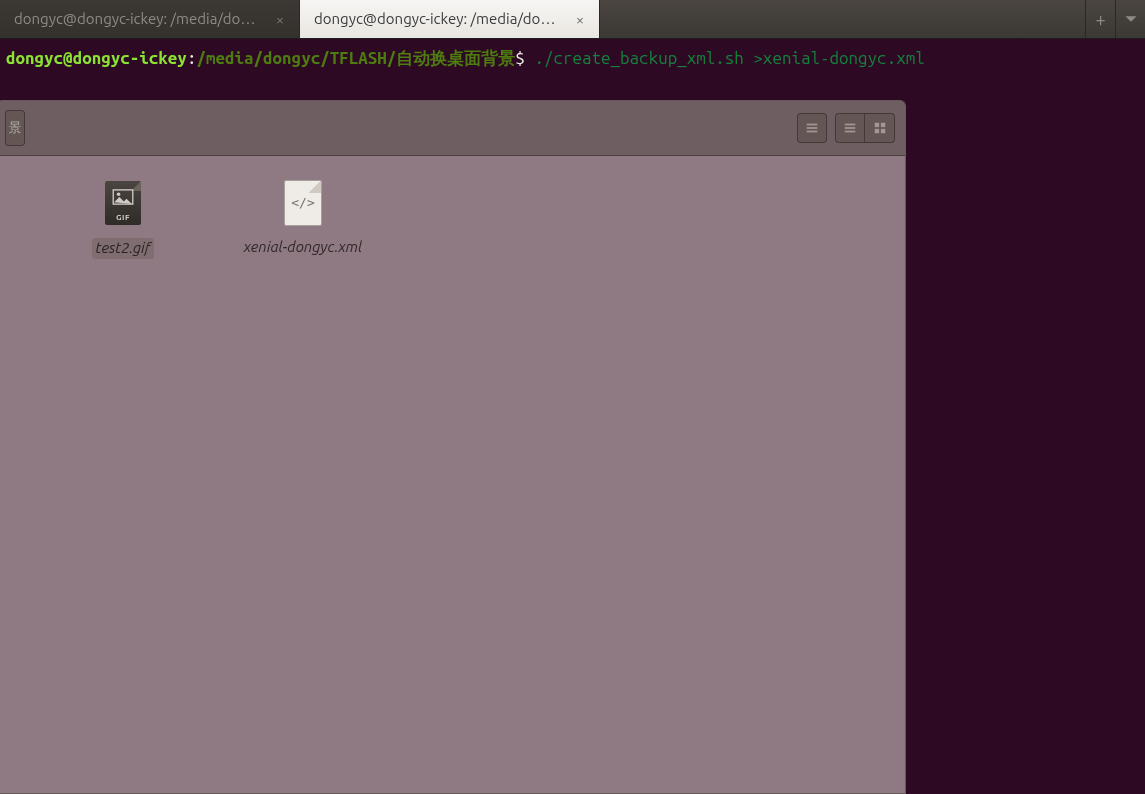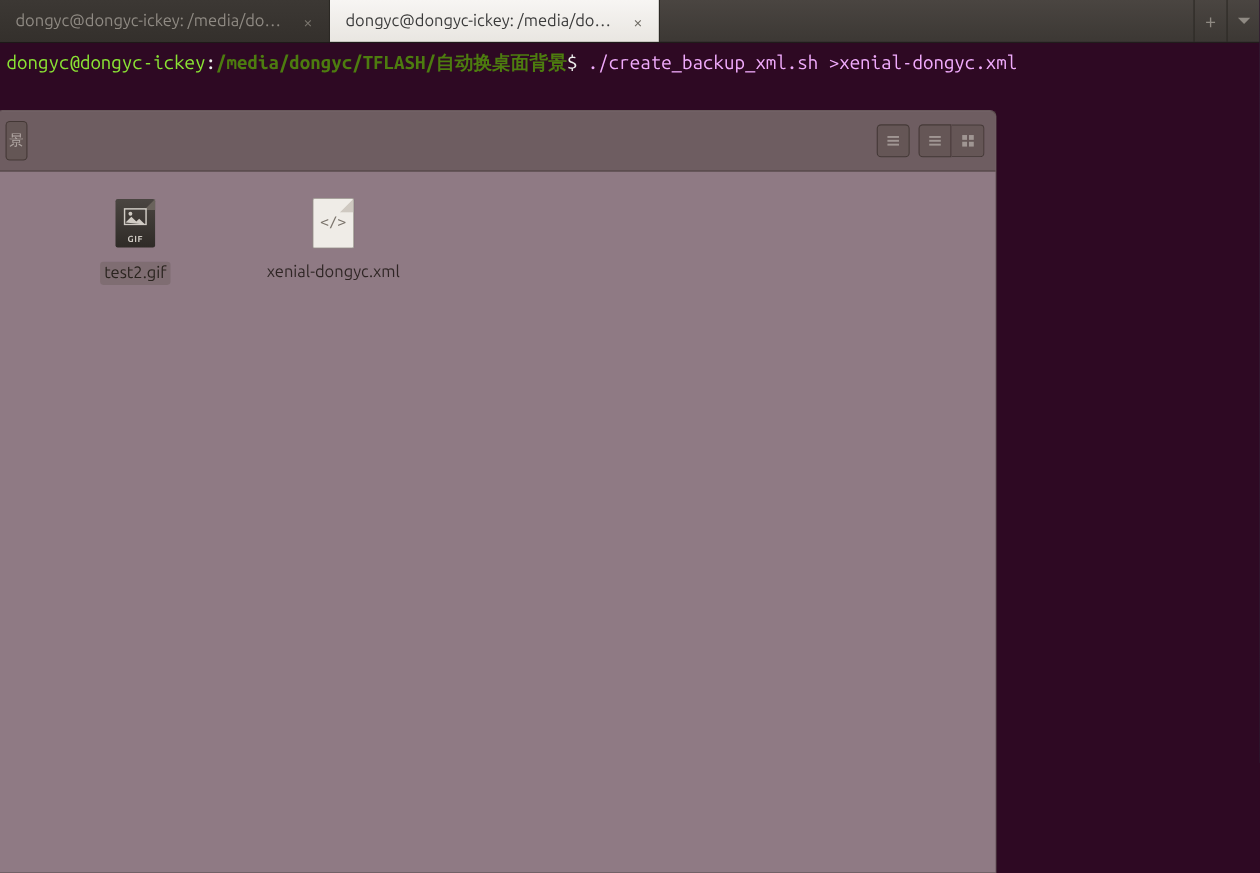--- a/index.html
+++ b/index.html
@@ -58,24 +58,24 @@
     position: absolute; top: 39px; left: 0; right: 0; bottom: 0;
     background: #2e0923; 
     z-index: 3;
     font-family: "Ubuntu Mono","DejaVu Sans Mono",monospace;
     font-size: 17px;
     line-height: 22px;
     color: #eeeeec;
     padding: 8px 6px;
     white-space: pre;
   }
-  .prompt-user { color: #8ae234; font-weight: normal; margin-top: 44px; }
+  .prompt-user { color: #8ae234; font-weight: bold; margin-top: 44px; }
   .prompt-path { color: #4d7c0f; font-weight: bold; }
   .prompt-sep  { color: #eeeeec; }
-  .prompt-cmd  { color: #f0abfc; }
+  .prompt-cmd  { color: #15803d; }
 
   
   .filewin {
     position: absolute;
     top: 100px; left: -4px;
     width: 910px; height: 694px;
     background: rgba(232,226,222,0.52);
     z-index: 4;
     border: 1px solid rgba(60,50,45,0.45);
     border-radius: 6px 6px 0 0;
@@ -119,21 +119,21 @@
     gap: 40px 60px;
     color: #3a332e;
     font-size: 15px;
   }
   .fileitem {
     width: 100px;
     display:flex; flex-direction:column; align-items:center;
     text-align:center;
   }
   .fileitem .icon { width:48px; height:58px; margin-bottom:6px; display:flex; align-items:center; justify-content:center; }
-  .fileitem .name { color: rgba(30,24,20,0.85); line-height:1.25; max-width:140px; }
+  .fileitem .name { color: rgba(30,24,20,0.85); line-height:1.25; max-width:140px;font-style:italic; }
   .fileitem.selected .name { background: rgba(100,88,80,0.35); border-radius:3px; padding:1px 4px; color:#2a241f; }
 
   
   .fileitem.clipped { margin-left:-72px; width:80px; }
 
   
   .gif-icon {
     width:36px; height:44px;
     background: linear-gradient(#4a4541,#2f2b27);
     position:relative; border-radius:2px;

